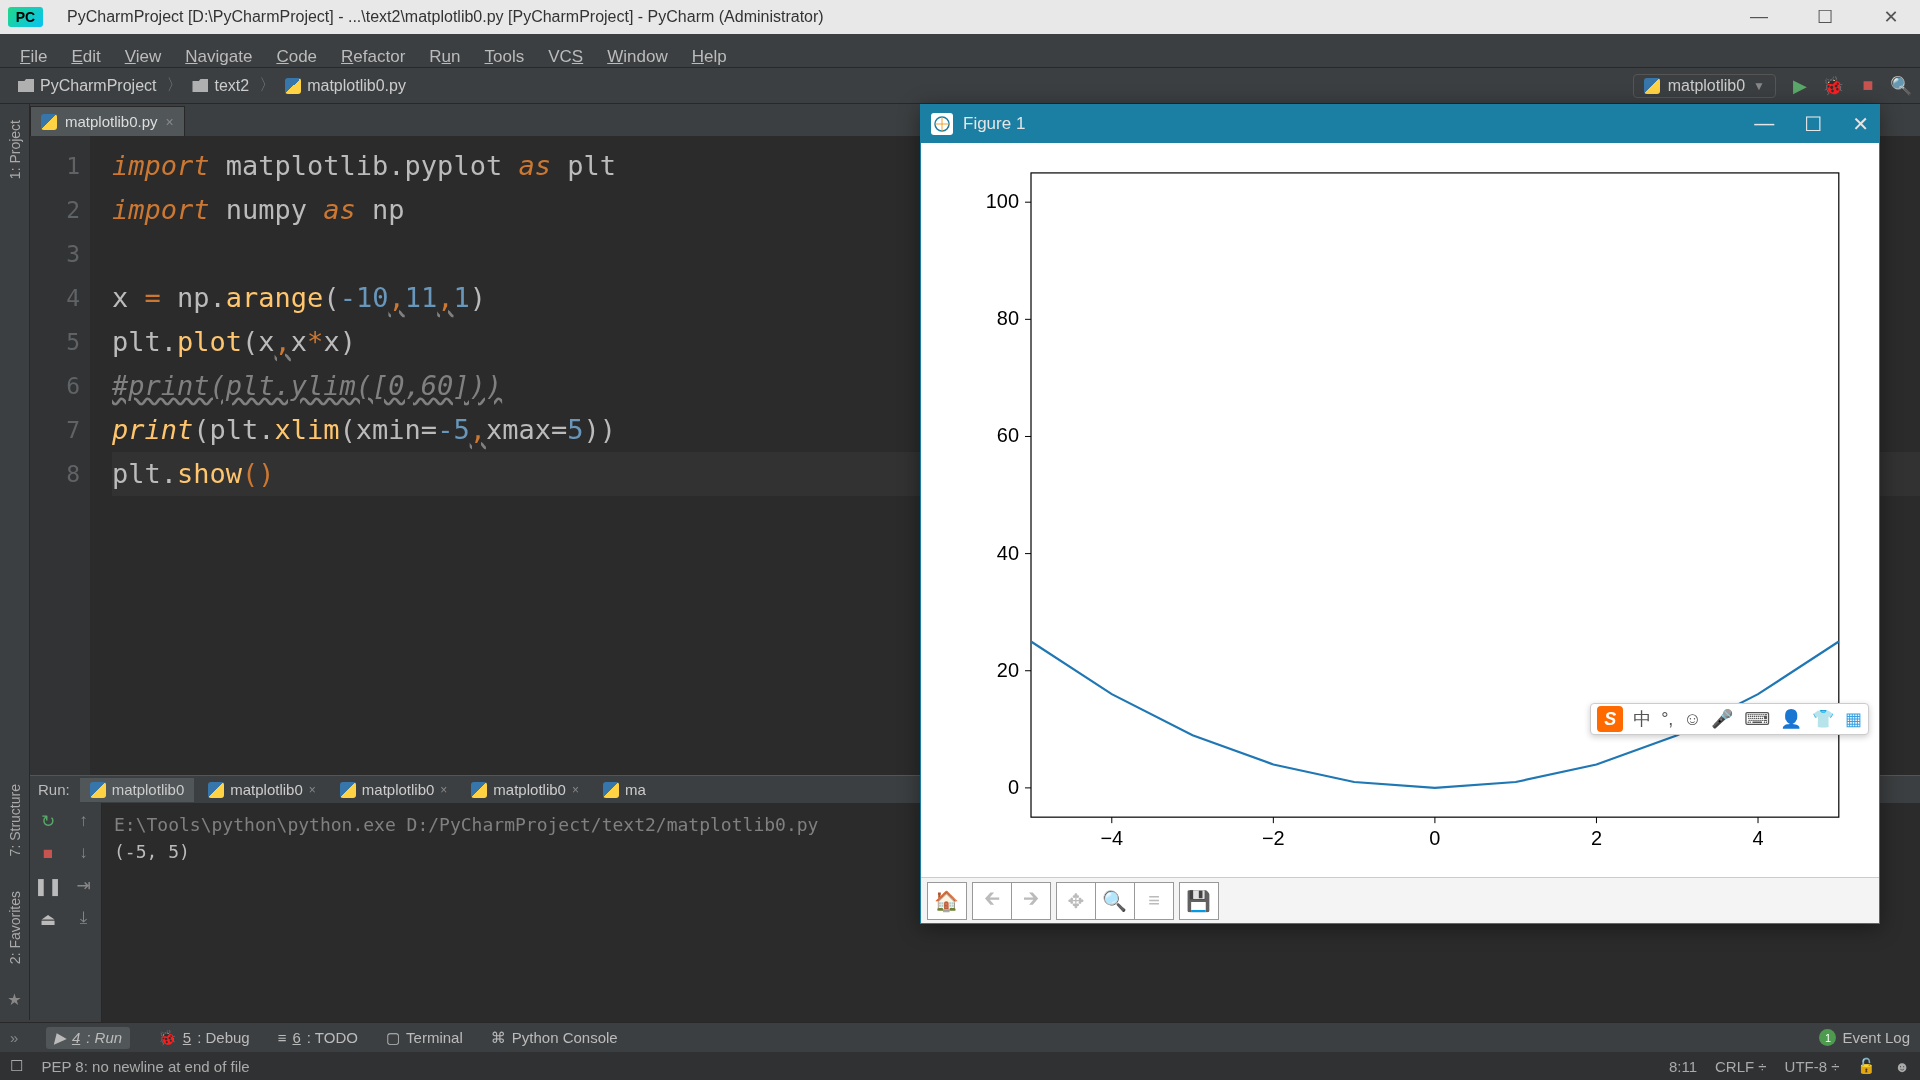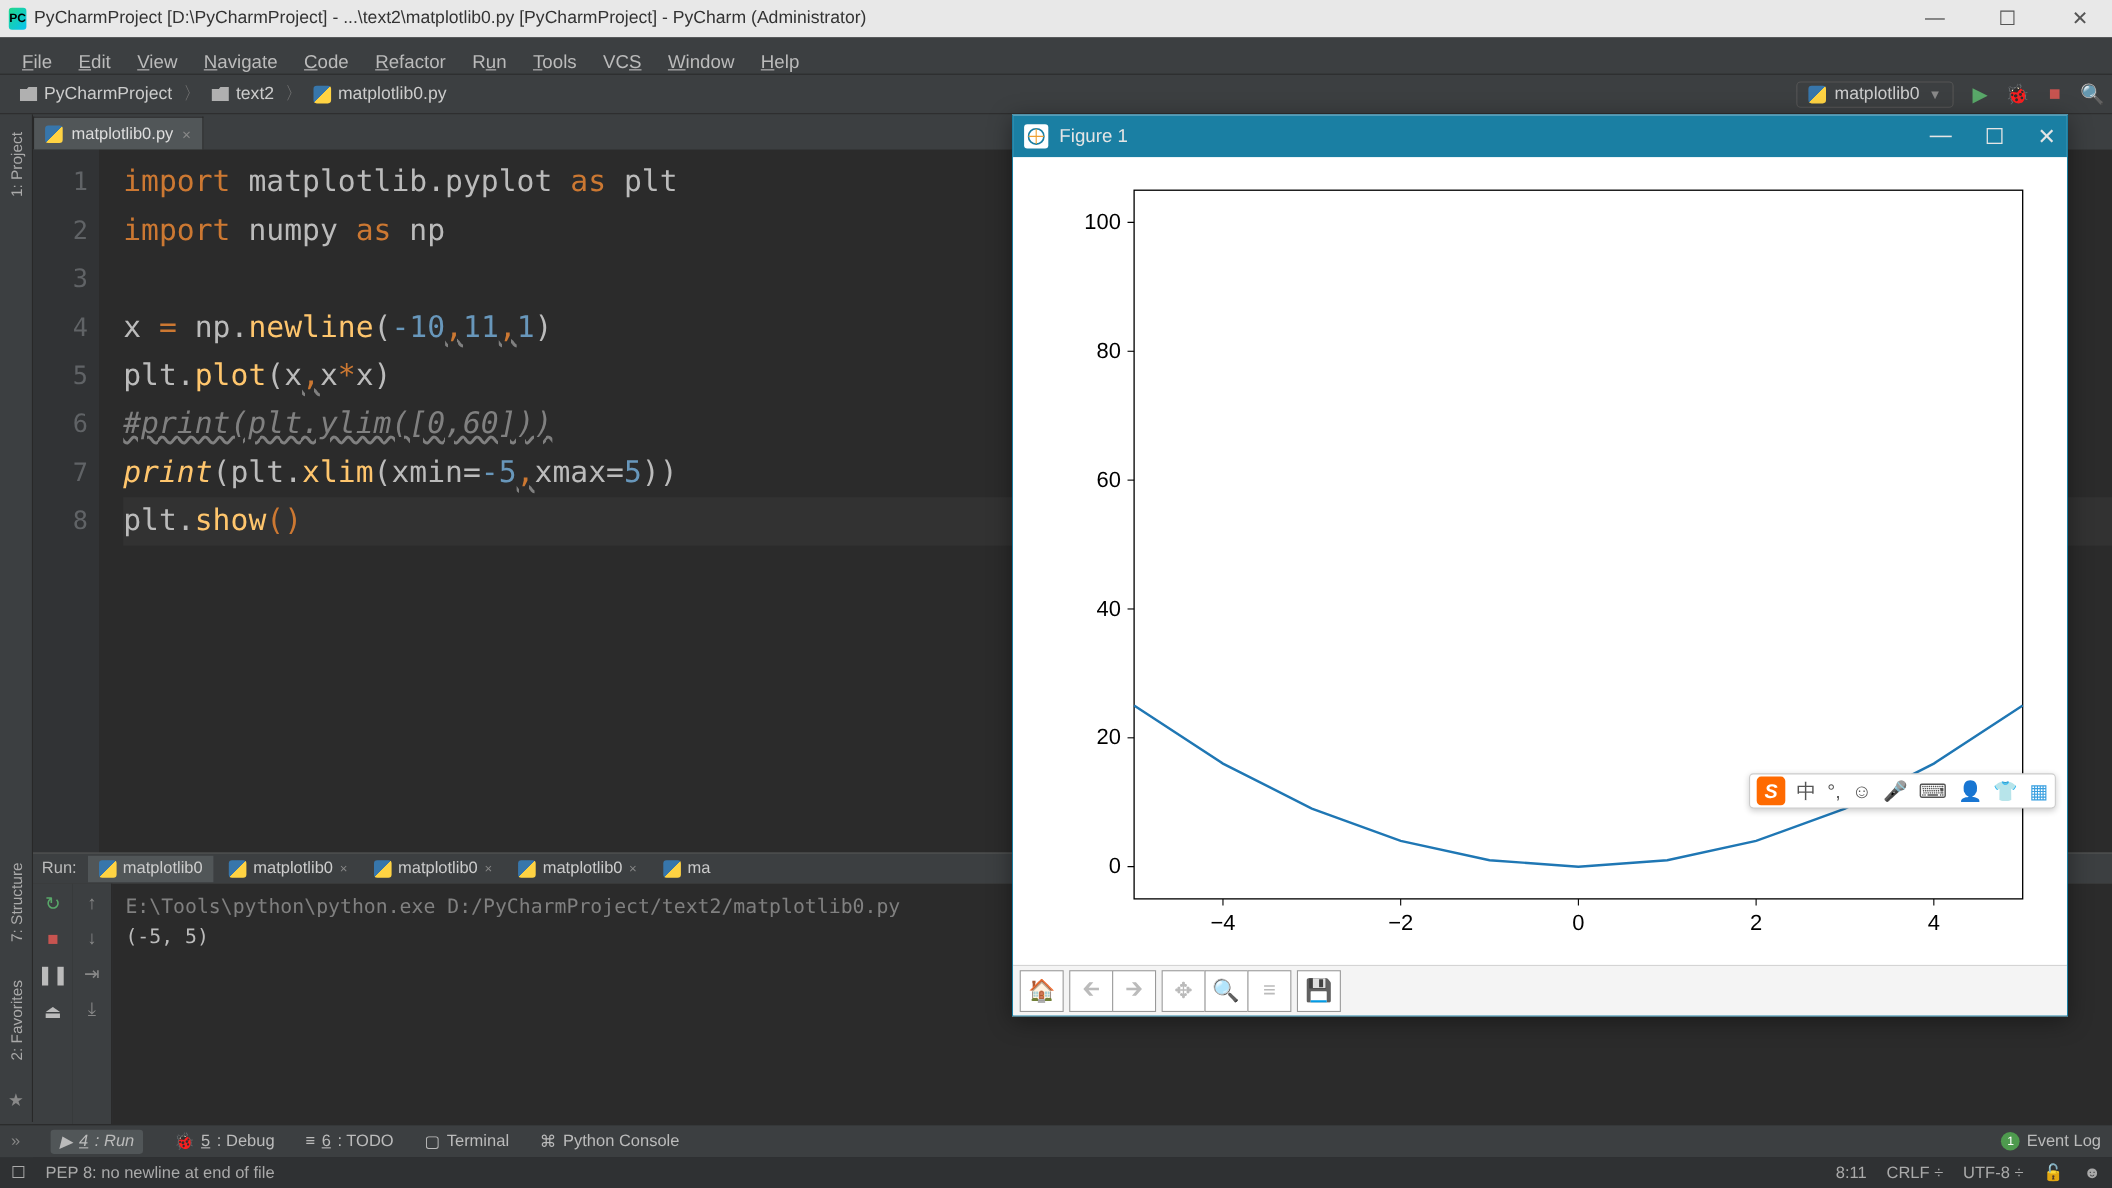--- a/index.html
+++ b/index.html
@@ -1,20 +1,20 @@
 <!DOCTYPE html>
 <html><head>
 <meta charset="utf-8">
 <style>
 * { margin: 0; padding: 0; box-sizing: border-box; }
 body { font-family: "Segoe UI", Arial, sans-serif; background: #3c3f41; color: #bbbbbb; width: 1920px; height: 1080px; overflow: hidden; font-size: 16px; }
 
 
 .titlebar { height: 34px; background: #e8e8e8; display: flex; align-items: center; padding: 0 8px; color: #333; }
-.titlebar-icon { width: 16px; height: 20px; background: linear-gradient(135deg,#21d789,#07c3f2); border-radius: 3px; margin-right: 7px; display:flex;align-items:center;justify-content:center;font-size:11px;font-weight:bold;color:#000; }
+.titlebar-icon { width: 35px; height: 20px; background: linear-gradient(135deg,#21d789,#07c3f2); border-radius: 3px; margin-right: 24px; display:flex;align-items:center;justify-content:center;font-size:14px;font-weight:bold;color:#000; }
 .titlebar-text { flex: 1; font-size: 16px; }
 .titlebar-btns { display: flex; gap: 24px; }
 .titlebar-btn { width: 42px; text-align: center; color: #555; font-size: 18px; cursor: default; }
 
 
 .menubar { height: 34px; background: #3c3f41; display: flex; align-items: center; padding: 0 8px; border-bottom: 1px solid #282828; }
 .menubar-item { padding: 0 12px; color: #bbbbbb; font-size: 17px; margin-top: 12px; }
 .menubar-item u { text-decoration: underline; }
 
 
@@ -42,21 +42,21 @@
 .tabstrip { height:32px; background:#3c3f41; display:flex; align-items:flex-end; }
 .etab { height:30px; background:#515658; border:1px solid #282828; border-bottom:none; display:flex; align-items:center; gap:8px; padding:0 10px; font-size:15px; color:#ddd; }
 .etab .close { color:#888; font-size:14px; }
 
 .editor-body { display:flex; height: calc(100% - 32px); }
 .gutter { width:60px; background:#313335; text-align:right; padding:8px 10px 0 0; }
 .gutter div { height:44px; line-height:44px; color:#606366; font-size:23px; font-family: "Consolas","Menlo",monospace; }
 .codearea { flex:1; background:#2b2b2b; padding:8px 0 0 22px; font-family:"Consolas","Menlo",monospace; font-size:27px; position:relative; }
 .codeline { height:44px; line-height:44px; white-space:pre; }
 .hl-line { background:#323232; }
-.kw { color:#cc7832; }
+.kw { color:#cc7832; font-style:italic; }
 .fn { color:#ffc66d; }
 .num { color:#6897bb; }
 .cm { color:#808080; font-style:italic; }
 .op { color:#cc7832; }
 .wavy { text-decoration: underline wavy #808080; }
 
 
 .run-panel { position:absolute; left:30px; right:0; bottom:58px; height:220px; background:#2b2b2b; border-top:1px solid #555; display:flex; }
 .run-header { position:absolute; top:-28px; left:0; right:0; height:28px; background:#3c3f41; border-top:1px solid #555; display:flex; align-items:center; padding:0 8px; gap:10px; }
 .run-label { color:#bbb; font-size:15px; }
@@ -179,21 +179,21 @@
       <div>4</div>
       <div>5</div>
       <div>6</div>
       <div>7</div>
       <div>8</div>
     </div>
     <div class="codearea">
       <div class="codeline"><span class="kw">import</span><span> matplotlib.pyplot </span><span class="kw">as</span><span> plt</span></div>
       <div class="codeline"><span class="kw">import</span><span> numpy </span><span class="kw">as</span><span> np</span></div>
       <div class="codeline"></div>
-      <div class="codeline"><span>x </span><span class="op">=</span><span> np.</span><span class="fn">newline</span><span>(</span><span class="num">-10</span><span class="op wavy">,</span><span class="num">11</span><span class="op wavy">,</span><span class="num">1</span><span>)</span></div>
+      <div class="codeline"><span>x </span><span class="op">=</span><span> np.</span><span class="fn">arange</span><span>(</span><span class="num">-10</span><span class="op wavy">,</span><span class="num">11</span><span class="op wavy">,</span><span class="num">1</span><span>)</span></div>
       <div class="codeline"><span>plt.</span><span class="fn">plot</span><span>(x</span><span class="op wavy">,</span><span>x</span><span class="op">*</span><span>x)</span></div>
       <div class="codeline"><span class="cm wavy">#print(plt.ylim([0,60]))</span></div>
       <div class="codeline"><span class="fn" style="font-style:italic">print</span><span>(plt.</span><span class="fn">xlim</span><span>(xmin=</span><span class="num">-5</span><span class="op wavy">,</span><span>xmax=</span><span class="num">5</span><span>))</span></div>
       <div class="codeline hl-line"><span>plt.</span><span class="fn">show</span><span style="color:#cc7832">()</span></div>
     </div>
   </div>
 </div>
 
 <div class="run-panel">
   <div class="run-header">

